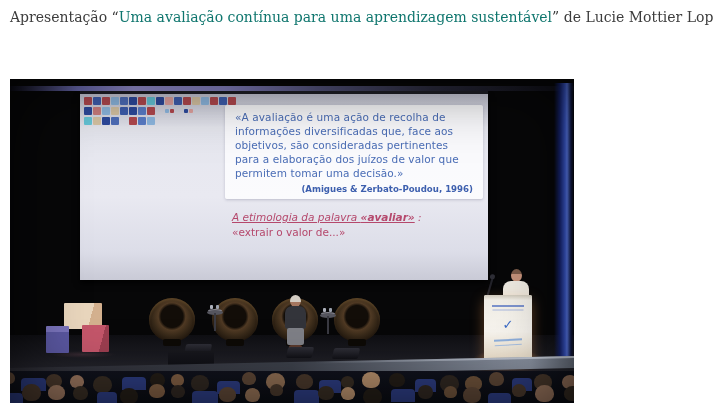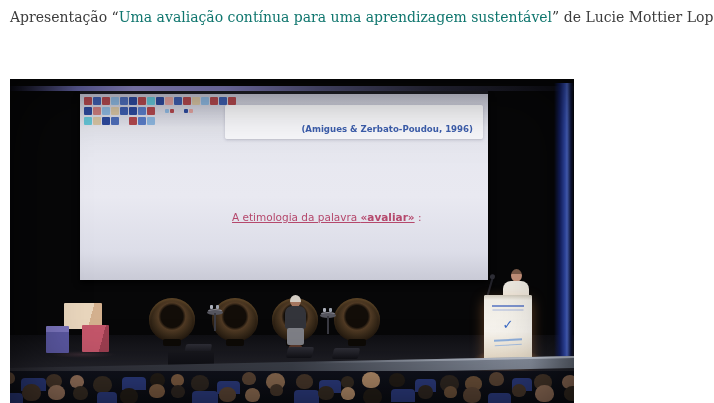--- a/index.html
+++ b/index.html
@@ -29,25 +29,25 @@
   .mosaic { position:absolute; left:4px; top:3px; }
   .mosaic-row { display:flex; height:10px; }
   .sq { width:8px; height:8px; margin-right:1px; border-radius:1px; }
   .sq.gap { background:transparent; }
   .sq.small { width:4px; height:4px; margin-top:2px; }
 
   .quote-box { position:absolute; left:145px; top:11px; width:258px;
     background:rgba(251,251,253,.96); border-radius:2px; padding:6px 10px 5px 10px;
     box-shadow:0 1px 3px rgba(60,60,90,.25); }
   .quote-text { color:#4a6db6; font-size:10.5px; line-height:1.33; letter-spacing:.1px; }
-  .quote-cite { color:#3d5fae; font-size:8.6px; font-weight:bold; text-align:right; margin-top:13px; }
+  .quote-cite { color:#3d5fae; font-size:8.6px; font-weight:bold; text-align:right; margin-top:3px; }
 
   .etymology { position:absolute; left:152px; top:116px; width:240px;
     color:#b5486c; font-size:10.5px; line-height:1.4; }
-  .etym-head { display:inline; }
+  .etym-head { display:inline;font-style:italic; }
   .etym-underline { text-decoration:underline; }
   .etym-bold { font-weight:bold; text-decoration:underline; }
 
   
   .stage-floor { position:absolute; left:0; top:256px; width:564px; height:36px; z-index:1;
     background:linear-gradient(180deg,#0f0f13 0%,#1b1b21 60%,#25252d 100%); }
   .stage-apron { position:absolute; left:-2px; top:283px; width:568px; height:12px; z-index:4;
     background:linear-gradient(90deg,#2c2c34 0%,#3c404a 50%,#8b93a2 92%,#6a7280 100%);
     transform:skewY(-1.2deg); }
   .stage-apron::before { content:""; position:absolute; right:0; top:0; width:46%; height:2px;
@@ -186,27 +186,29 @@
             <span class="sq" style="background: rgb(45, 74, 158);"></span>
             <span class="sq" style="background: rgb(79, 111, 187);"></span>
             <span class="sq gap"></span>
             <span class="sq" style="background: rgb(179, 73, 79);"></span>
             <span class="sq" style="background: rgb(91, 126, 201);"></span>
             <span class="sq" style="background: rgb(143, 185, 226);"></span>
           </div>
         </div>
 
       <div class="quote-box">
+        <div class="quote-text">«A avaliação é uma ação de recolha de informações diversificadas que, face aos objetivos, são consideradas pertinentes para a elaboração dos juízos de valor que permitem tomar uma decisão.»</div>
         <div class="quote-cite">(Amigues &amp; Zerbato-Poudou, 1996)</div>
       </div>
 
       <div class="etymology">
         <div class="etym-head">
           <span class="etym-underline">A etimologia da palavra </span><span class="etym-bold">«avaliar»</span><span> :</span>
         </div>
+        <div>«extrair o valor de...»</div>
       </div>
     </div>
 
     <div class="stage-floor"></div>
     <div class="curtain-light"></div>
 
     <div class="cube-shadow"></div>
     <div class="cube cube-cream"></div>
     <div class="cube cube-blue"></div>
     <div class="cube cube-red"></div>

